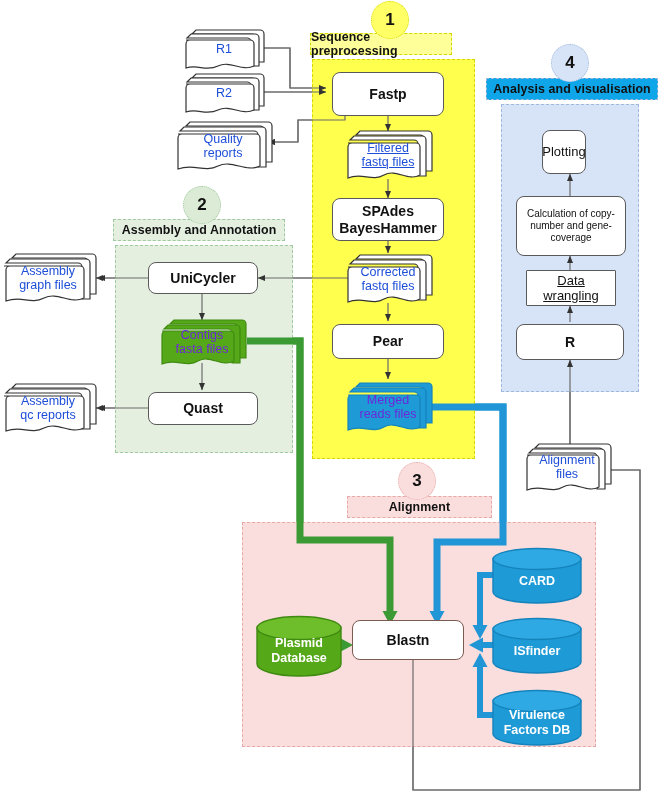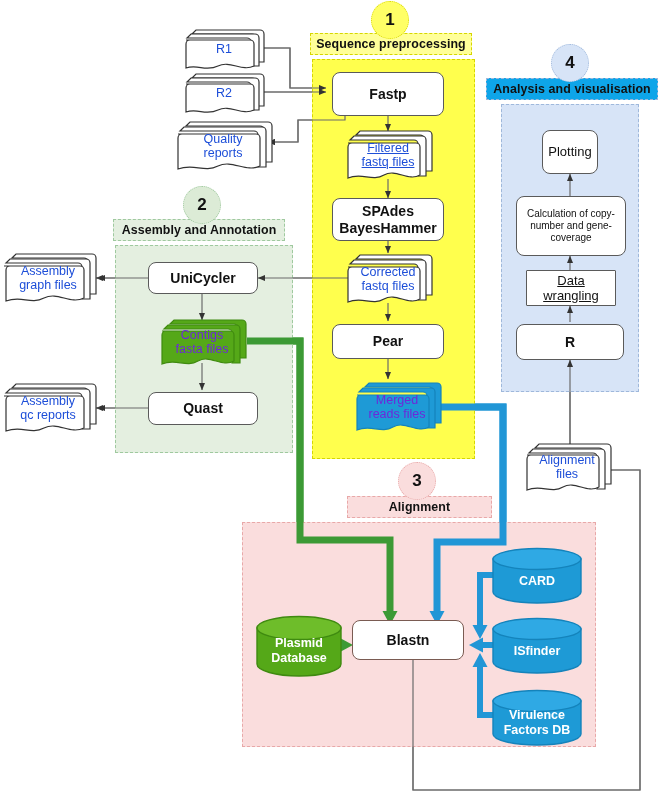--- a/index.html
+++ b/index.html
@@ -140,21 +140,21 @@
   </svg>
 
   <div class="group g4">
     <div class="badge b4" style="left:551px;top:44px;width:38px;height:38px;z-index:6;">4</div>
     <div class="grp-title" style="left:486px;top:78px;width:172px;height:22px;z-index:5;">Analysis and visualisation</div>
     <div class="grp-body" style="left:501px;top:104px;width:138px;height:288px;"></div>
   </div>
 
   <div class="group g1">
     <div class="badge b1" style="left:371px;top:1px;width:38px;height:38px;z-index:6;">1</div>
-    <div class="grp-title" style="left:310px;top:33px;width:162px;height:22px;z-index:5;">Sequence preprocessing</div>
+    <div class="grp-title" style="left:310px;top:33px;width:142px;height:22px;z-index:5;">Sequence preprocessing</div>
     <div class="grp-body" style="left:312px;top:59px;width:163px;height:400px;"></div>
   </div>
 
   <div class="group g2">
     <div class="badge b2" style="left:183px;top:186px;width:38px;height:38px;z-index:6;">2</div>
     <div class="grp-title" style="left:113px;top:219px;width:172px;height:22px;z-index:5;">Assembly and Annotation</div>
     <div class="grp-body" style="left:115px;top:245px;width:178px;height:208px;"></div>
   </div>
 
   <div class="group g3">
@@ -248,21 +248,21 @@
       <path d="M12,0 h68 a4,4 0 0 1 4,4 v36 h-8 v-32 a4,4 0 0 0 -4,-4 h-64 z" fill="#fff" stroke="#333" stroke-width="1.2"></path>
       <path d="M6,5 h68 a4,4 0 0 1 4,4 v36 h-8 v-32 a4,4 0 0 0 -4,-4 h-64 z" fill="#fff" stroke="#333" stroke-width="1.2"></path>
       <path d="M0,12 h68 a4,4 0 0 1 4,4 v28 c-12,7 -24,-7 -36,0 c-12,7 -22,-3 -36,3 v-31 a4,4 0 0 1 4,-4 z" fill="#fff" stroke="#333" stroke-width="1.2"></path>
     </svg>
     <div class="lbl" style="padding-right: 16px; padding-bottom: 4px; white-space: pre-line;">Corrected
 fastq files</div>
   </div>
 
   <div class="proc bold" style="left:332px;top:324px;width:112px;height:35px;z-index:4;">Pear</div>
 
-  <div class="docs blue" style="left:348px;top:383px;width:80px;height:48px;z-index:4;margin-left:9px;">
+  <div class="docs blue" style="left:348px;top:383px;width:80px;height:48px;z-index:4;">
     <svg width="102" height="64">
       <path d="M12,0 h68 a4,4 0 0 1 4,4 v36 h-8 v-32 a4,4 0 0 0 -4,-4 h-64 z" fill="#1e9ad6" stroke="#1483bb" stroke-width="1.2"></path>
       <path d="M6,5 h68 a4,4 0 0 1 4,4 v36 h-8 v-32 a4,4 0 0 0 -4,-4 h-64 z" fill="#1e9ad6" stroke="#1483bb" stroke-width="1.2"></path>
       <path d="M0,12 h68 a4,4 0 0 1 4,4 v28 c-12,7 -24,-7 -36,0 c-12,7 -22,-3 -36,3 v-31 a4,4 0 0 1 4,-4 z" fill="#1e9ad6" stroke="#1483bb" stroke-width="1.2"></path>
     </svg>
     <div class="lbl" style="padding-right: 16px; padding-bottom: 4px; white-space: pre-line;">Merged
 reads files</div>
   </div>
 
   <div class="docs" style="left:4px;top:254px;width:88px;height:48px;z-index:4;">
@@ -310,21 +310,21 @@
   </div>
 
   <div class="proc bold" style="left:516px;top:324px;width:108px;height:36px;z-index:4;">R</div>
 
   <div class="proc sq" style="left:526px;top:270px;width:90px;height:36px;z-index:4;">Data wrangling</div>
 
   <div class="proc" style="left: 516px; top: 196px; width: 110px; height: 60px; z-index: 4; font-size: 10px; white-space: pre-line;">Calculation of copy-
 number and gene-
 coverage</div>
 
-  <div class="proc" style="left:542px;top:130px;width:56px;height:44px;z-index:4;">Plotting</div>
+  <div class="proc" style="left:542px;top:130px;width:44px;height:44px;z-index:4;">Plotting</div>
 
   <div class="cyl" style="left:256px;top:616px;width:86px;height:60px;z-index:4;">
     <svg width="86" height="60">
       <path d="M1,12 v36 a42,12 0 0 0 84,0 v-36 z" fill="#55a818" stroke="#3f8a10" stroke-width="1.4"></path>
       <ellipse cx="43" cy="12" rx="42" ry="11.5" fill="#6ebd2a" stroke="#3f8a10" stroke-width="1.4"></ellipse>
     </svg>
     <div class="lbl" style="white-space: pre-line;">Plasmid
 Database</div>
   </div>
 

